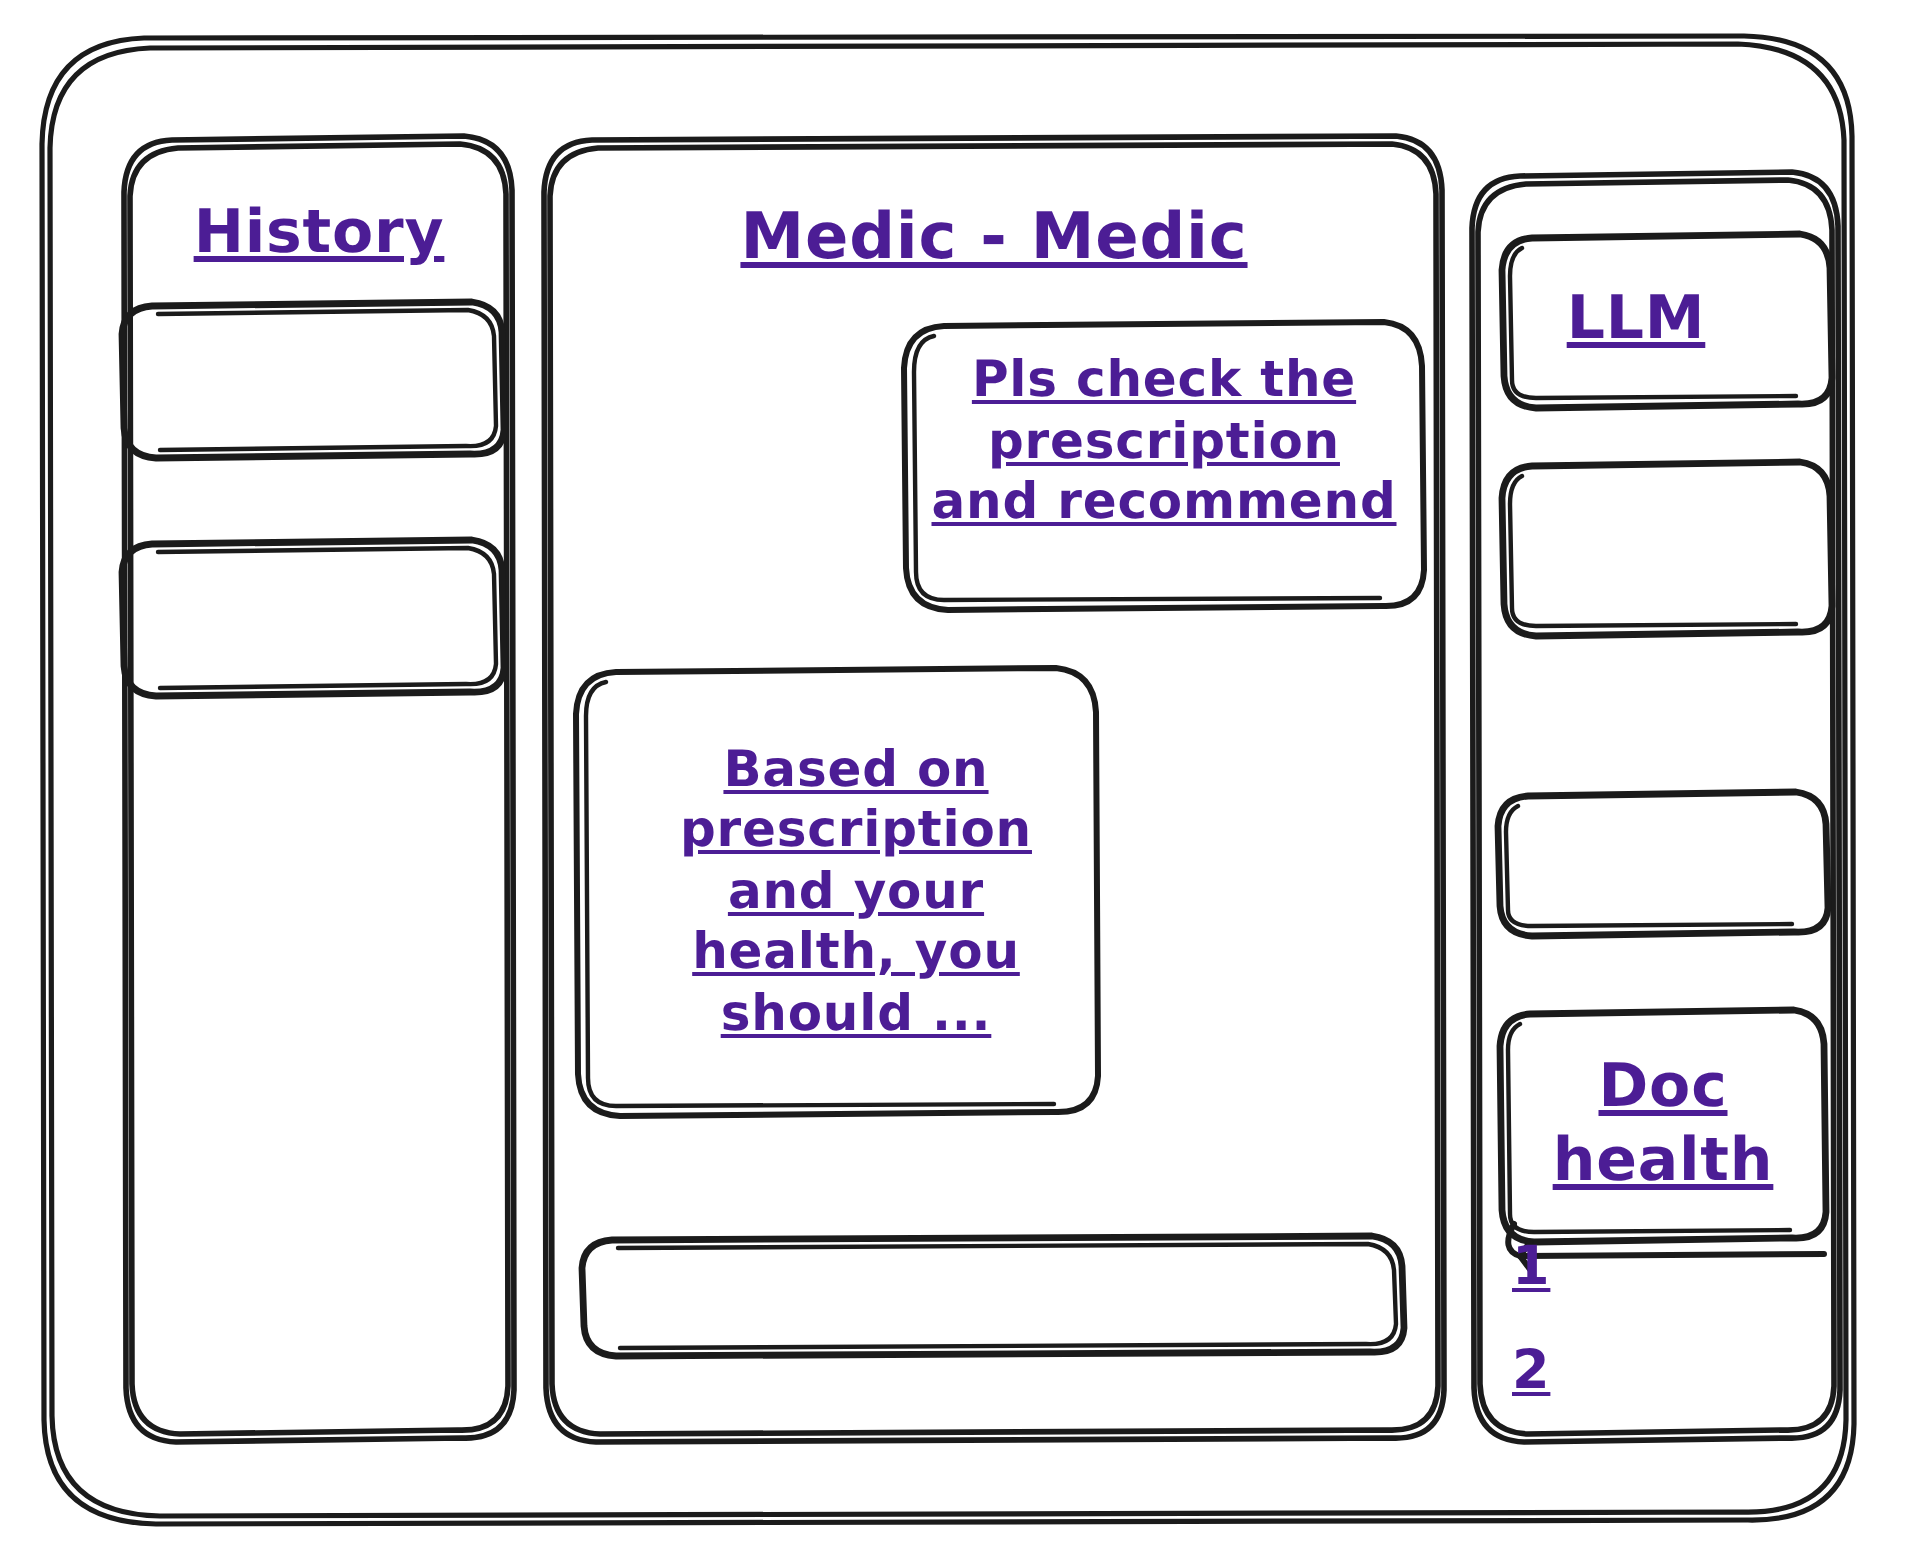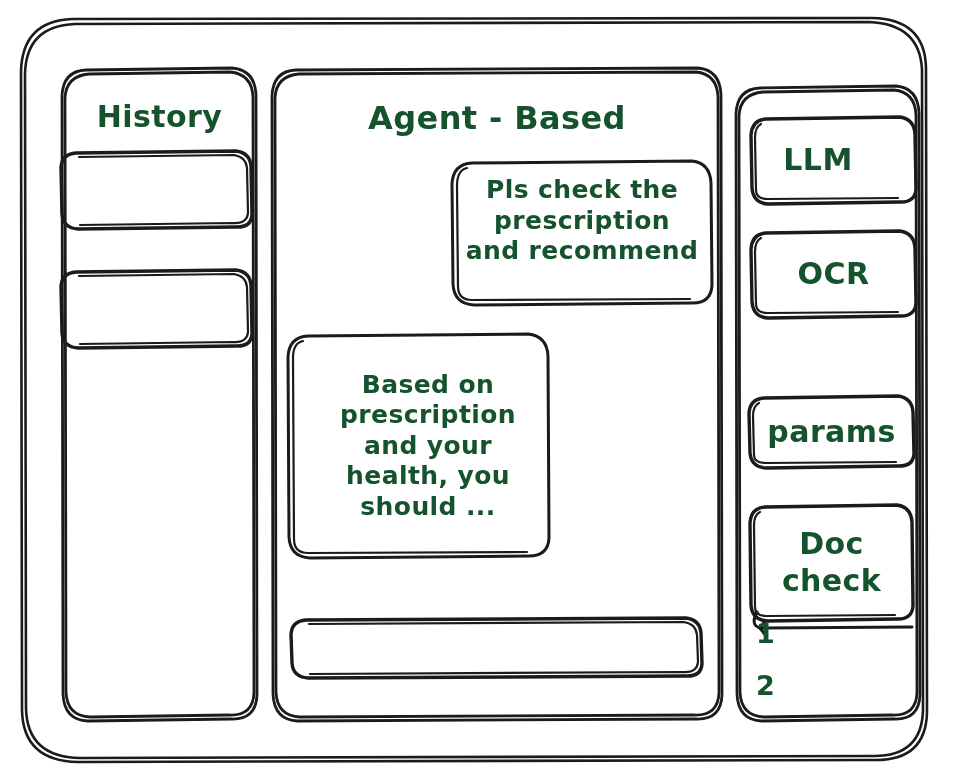--- a/index.html
+++ b/index.html
@@ -56,23 +56,24 @@
     text-align: center;
     background: transparent;
     cursor: default;
   }
   .clickable { cursor: pointer; }
 
   .hand {
     font-family: "DejaVu Sans", sans-serif;
     font-weight: 700;
     letter-spacing: 0.4px;
-    color: #14532d;
+    color: #4c1d95;
     line-height: 1.22;
     white-space: pre-line;
+    text-decoration: underline;
   }
 
   .panel-title   { font-size: 30px; }
   .chat-title    { font-size: 32px; }
   .card-label    { font-size: 30px; }
   .bubble-text   { font-size: 25px; }
   .source-num    { font-size: 27px; }
 
   
   .panel-body { position: absolute; }
@@ -135,21 +136,21 @@
   <div class="region clickable" style="left:61px; top:151px; width:191px; height:78px;">
     <span class="hand bubble-text"></span>
   </div>
 
   <div class="region clickable" style="left:61px; top:270px; width:191px; height:78px;">
     <span class="hand bubble-text"></span>
   </div>
 
   <div class="panel-body" style="left:272px; top:68px; width:450px; height:653px;"></div>
 
-  <div class="region hand chat-title" style="left:272px; top:96px; width:450px; height:46px;">Agent - Based</div>
+  <div class="region hand chat-title" style="left:272px; top:96px; width:450px; height:46px;">Medic - Medic</div>
 
   <div class="region clickable" style="left:452px; top:149px; width:260px; height:144px;">
     <span class="hand bubble-text">Pls check the
 prescription
 and recommend</span>
   </div>
 
   <div class="region clickable" style="left:288px; top:334px; width:261px; height:224px;padding-left:19px;">
     <span class="hand bubble-text">Based on
 prescription
@@ -161,31 +162,25 @@
   <div class="region clickable" style="left:291px; top:618px; width:411px; height:60px; justify-content:flex-start; padding-left:18px;">
     <span class="hand bubble-text"></span>
   </div>
 
   <div class="panel-body" style="left:736px; top:86px; width:184px; height:635px;"></div>
 
   <div class="region clickable" style="left:751px; top:117px; width:134px; height:87px;">
     <span class="hand card-label">LLM</span>
   </div>
 
-  <div class="region clickable" style="left:751px; top:231px; width:165px; height:87px;">
-    <span class="hand card-label">OCR</span>
-  </div>
 
-  <div class="region clickable" style="left:749px; top:396px; width:165px; height:72px;">
-    <span class="hand card-label">params</span>
-  </div>
 
   <div class="region clickable" style="left:750px; top:505px; width:163px; height:116px;">
     <span class="hand card-label">Doc
-check</span>
+health</span>
   </div>
 
   <div class="region clickable" style="left:750px; top:613px; width:56px; height:42px; justify-content:flex-start; padding-left:6px;">
     <span class="hand source-num">1</span>
   </div>
 
   <div class="region clickable" style="left:750px; top:665px; width:56px; height:42px; justify-content:flex-start; padding-left:6px;">
     <span class="hand source-num">2</span>
   </div>
 

